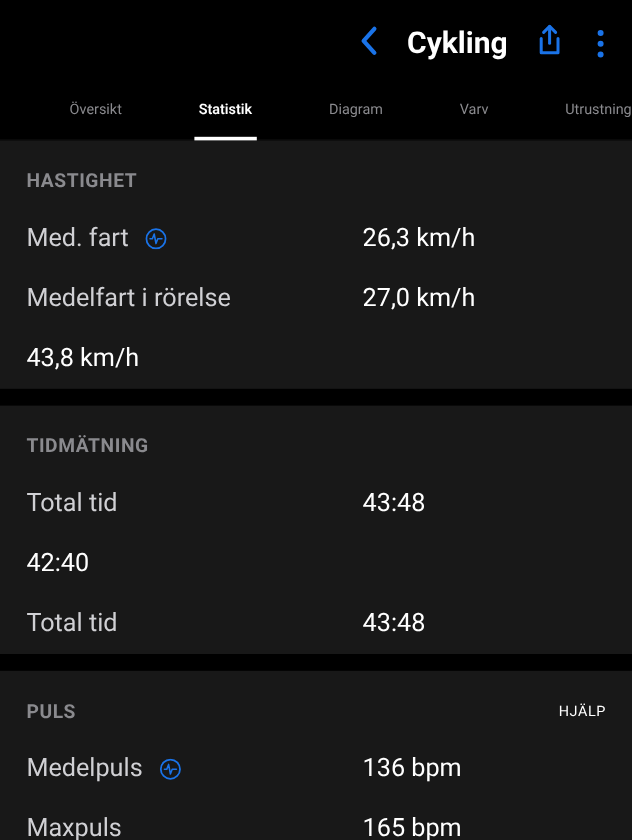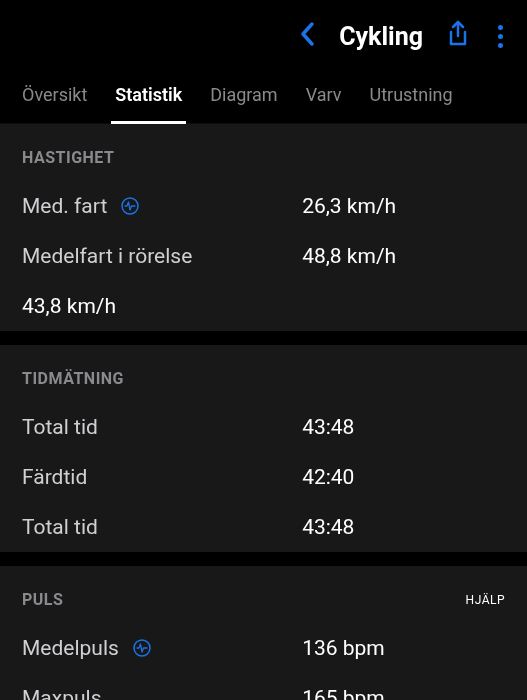--- a/index.html
+++ b/index.html
@@ -57,25 +57,26 @@
       border-radius: 50%;
     }
     .tabs {
       display: flex;
       padding: 0 18px;
       gap: 20px;
       border-bottom: 1px solid rgba(255,255,255,0.05);
     }
     .tab {
       padding: 14px 4px 18px;
-      font-size: 18px;
+      font-size: 12px;
       color: #8a8a8e;
       cursor: pointer;
       position: relative;
       white-space: nowrap;
+      margin-left: 36px;
     }
     .tab.active {
       color: #fff;
       font-weight: 600;
     }
     .tab.active::after {
       content: "";
       position: absolute;
       left: 0;
       right: 0;
@@ -182,37 +183,36 @@
           <svg width="18" height="18" viewBox="0 0 18 18">
             <circle cx="9" cy="9" r="8" stroke="#1a73e8" stroke-width="1.5" fill="none"></circle>
             <path d="M4 9 L6 9 L7.5 5 L9 13 L10.5 9 L14 9" stroke="#1a73e8" stroke-width="1.3" fill="none" stroke-linecap="round" stroke-linejoin="round"></path>
           </svg>
         </span>
       </div>
       <div class="row-value">26,3 km/h</div>
     </div>
     <div class="row">
       <div class="row-label">Medelfart i rörelse</div>
-      <div class="row-value">48,8 km/h</div>
+      <div class="row-value">27,0 km/h</div>
     </div>
     <div class="row">
       <div class="row-value">43,8 km/h</div>
     </div>
   </div>
 
   <div class="section">
     <div class="section-header">
       <div class="section-title">TIDMÄTNING</div>
     </div>
     <div class="row">
       <div class="row-label">Total tid</div>
       <div class="row-value">43:48</div>
     </div>
     <div class="row">
-      <div class="row-label">Färdtid</div>
       <div class="row-value">42:40</div>
     </div>
     <div class="row">
       <div class="row-label">Total tid</div>
       <div class="row-value">43:48</div>
     </div>
   </div>
 
   <div class="section">
     <div class="section-header">

